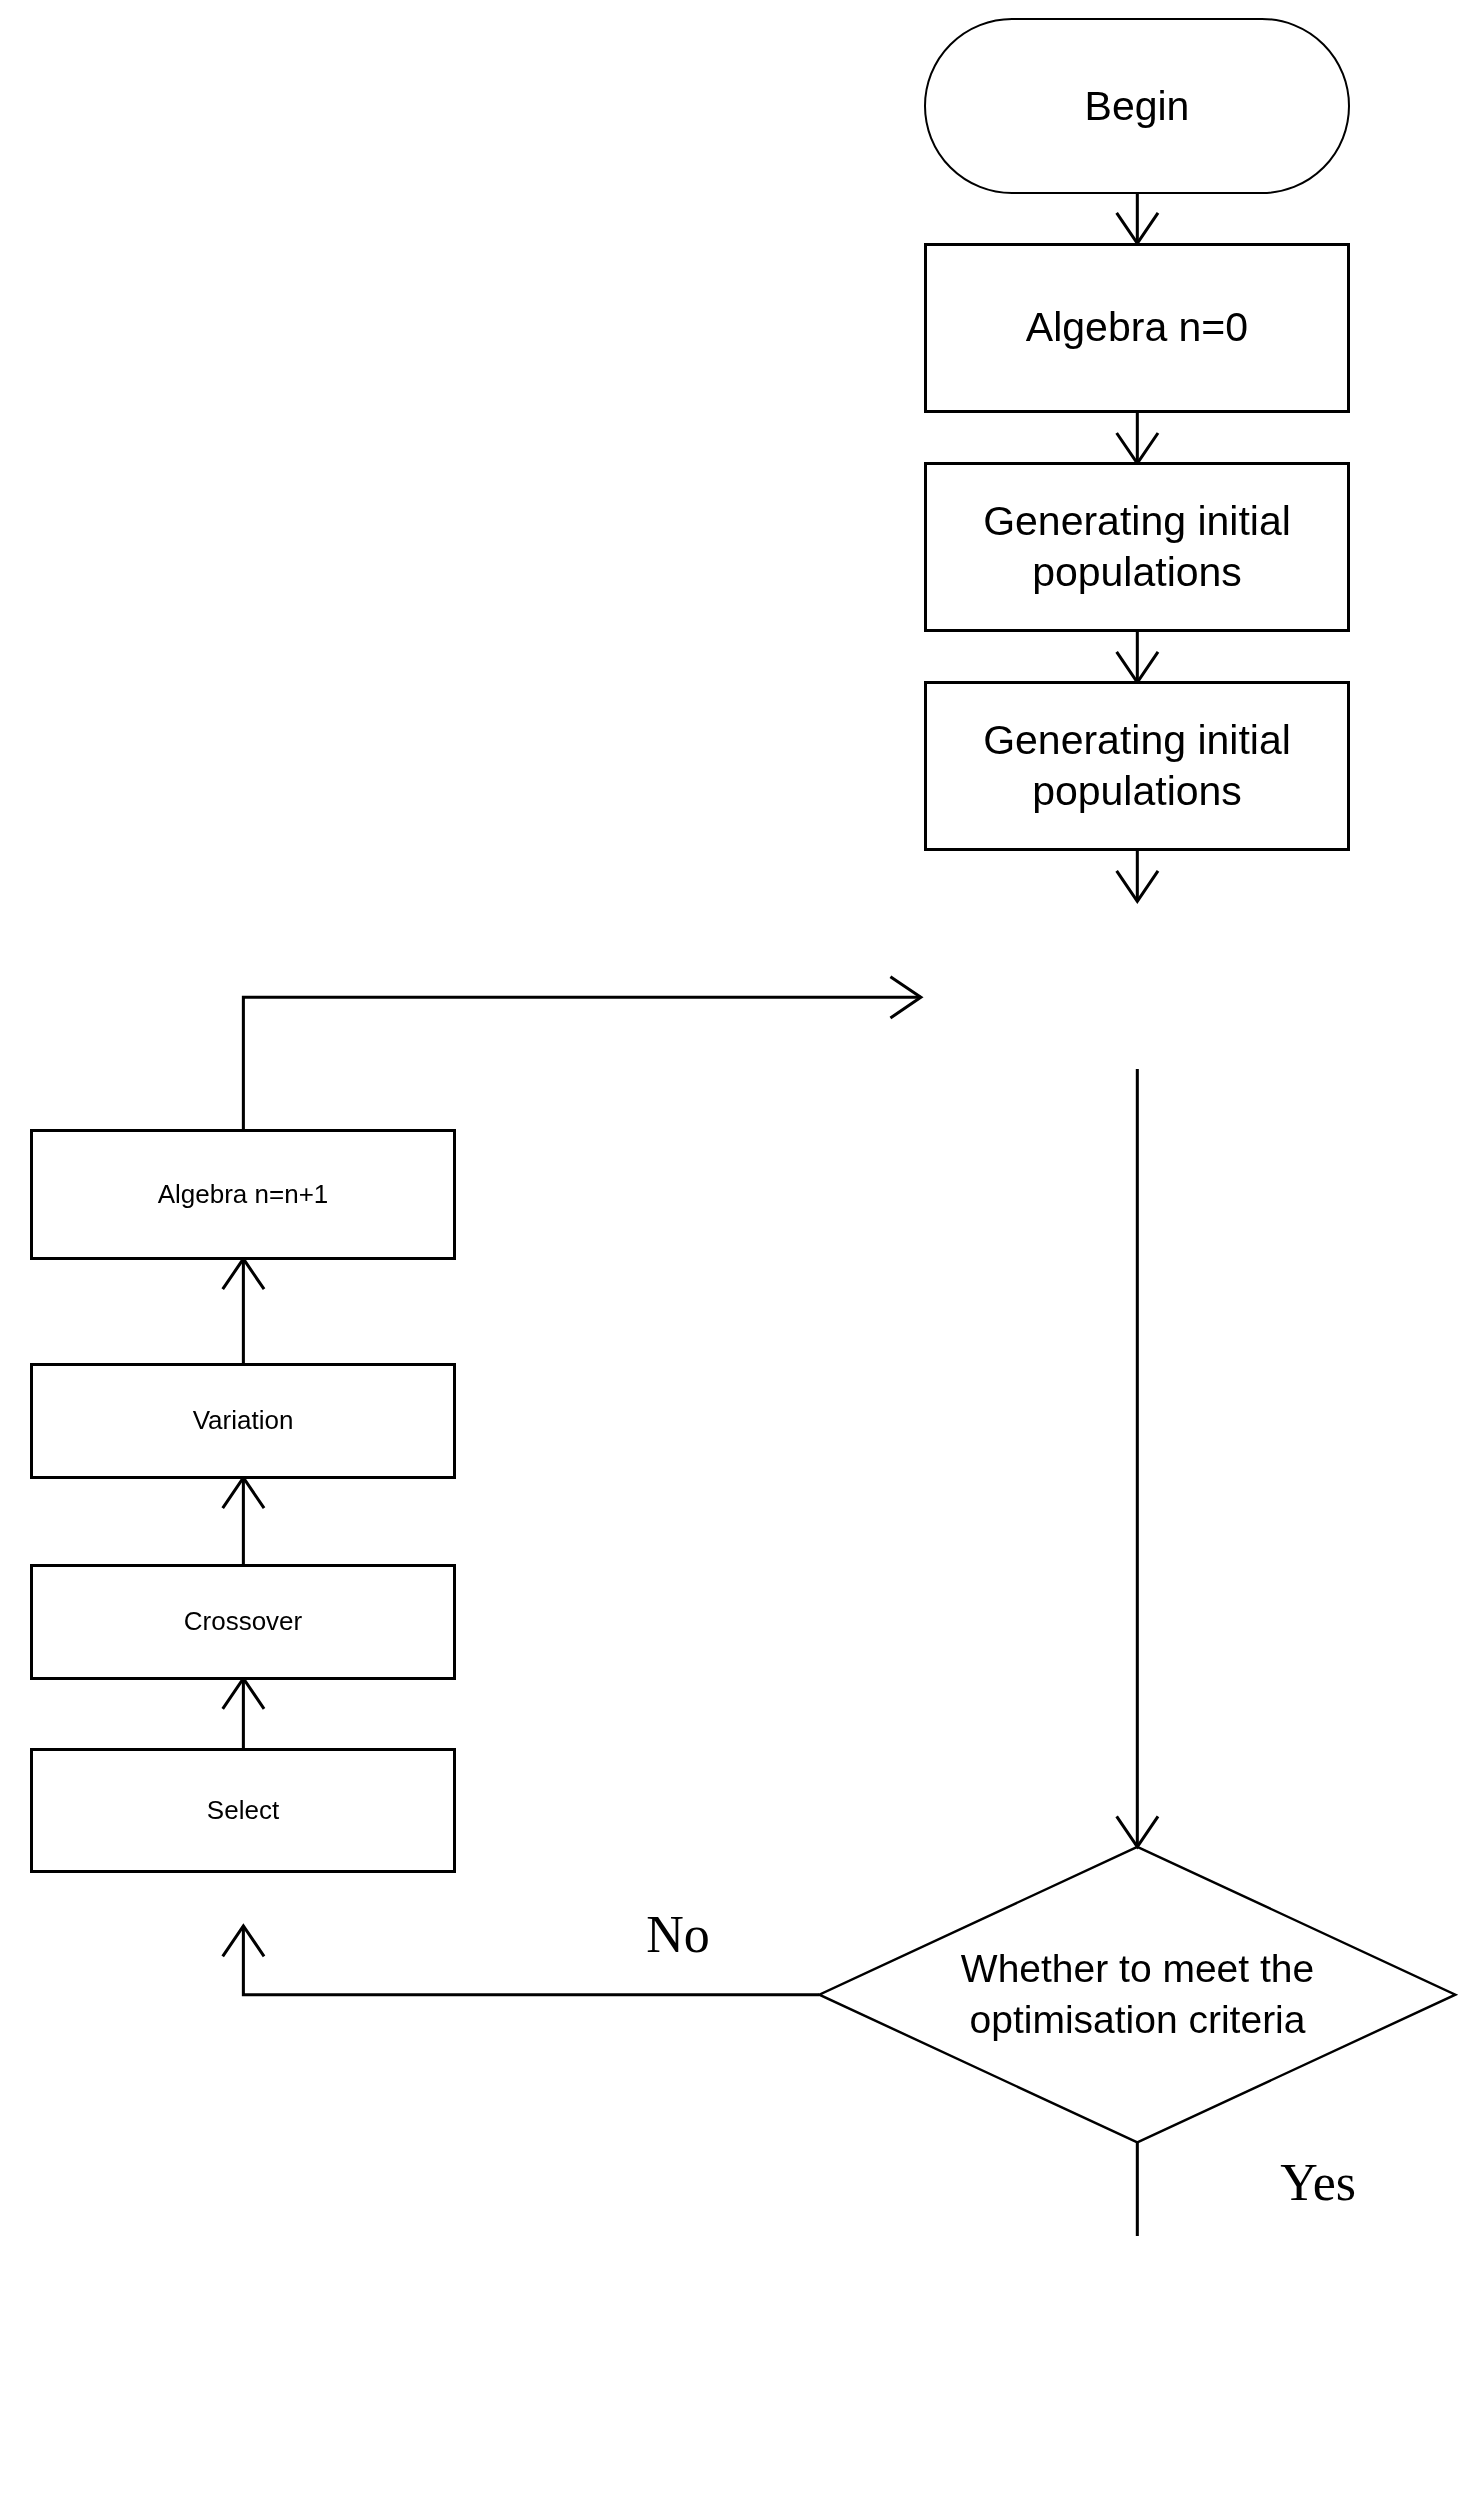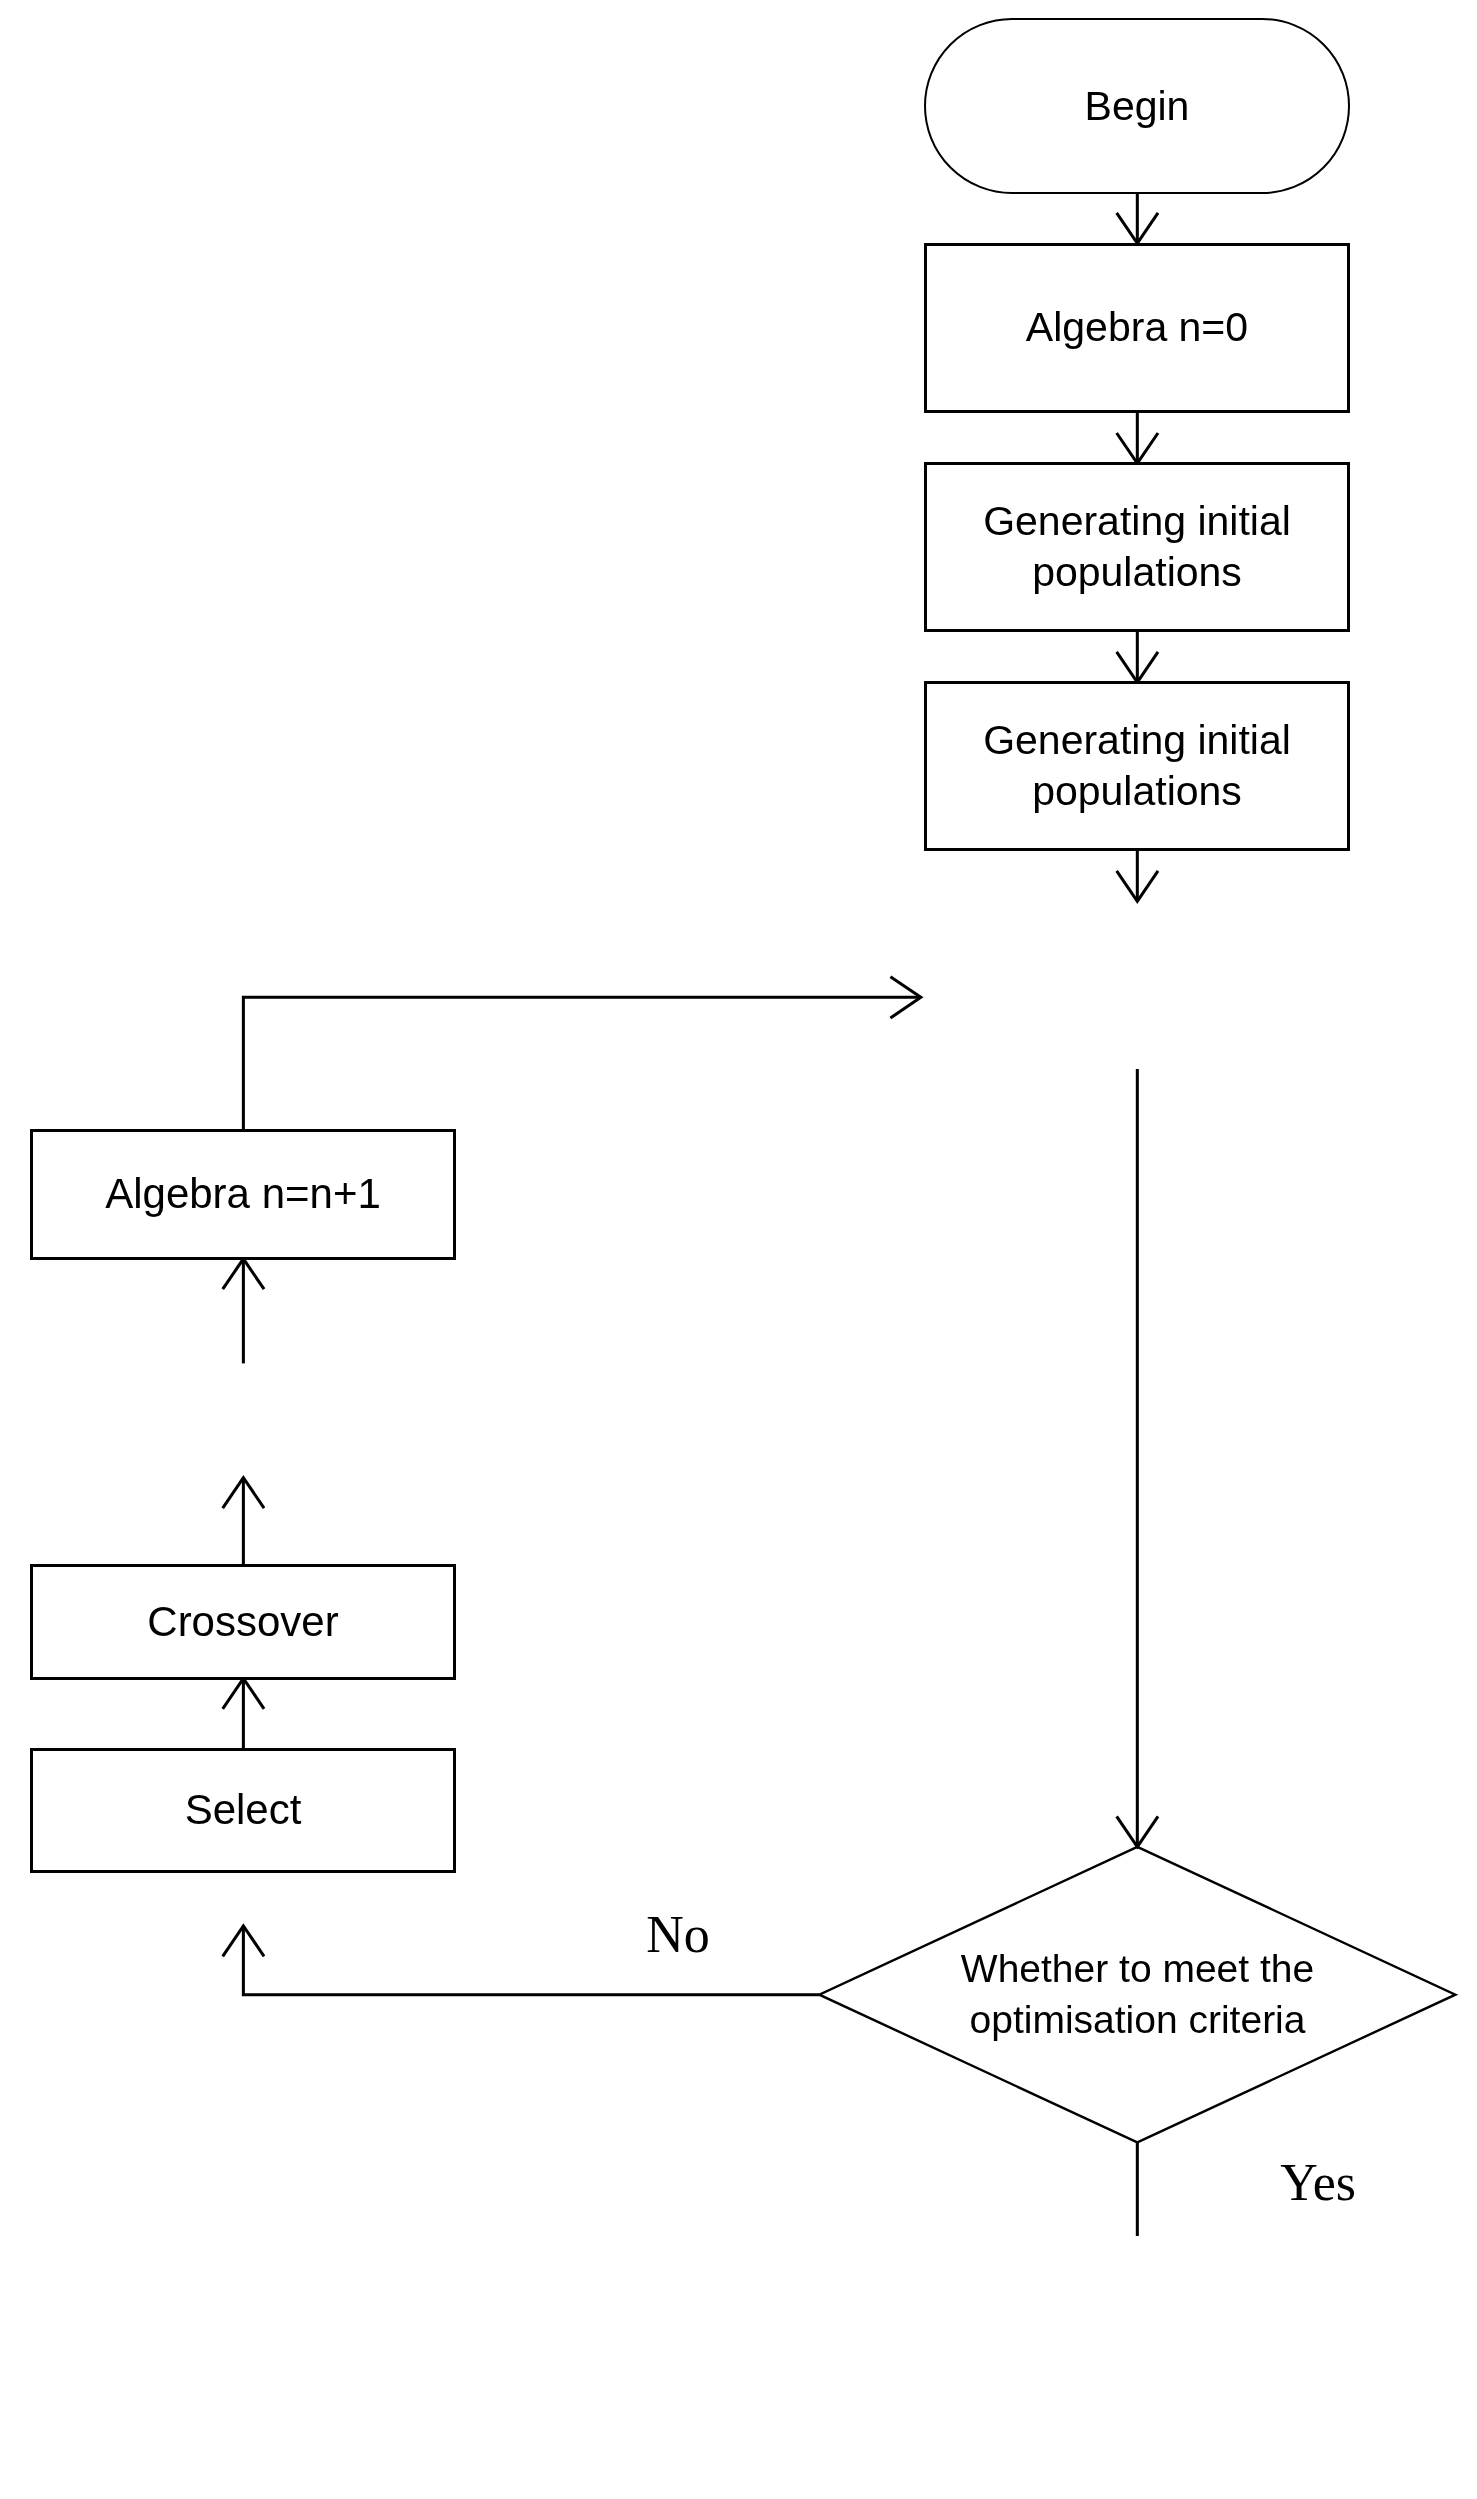--- a/index.html
+++ b/index.html
@@ -31,21 +31,21 @@
     left: 924px;
     width: 426px;
     border: 3.6px solid #000000;
     font-size: 41px;
     line-height: 1.25;
   }
   .rect-left {
     left: 30px;
     width: 426px;
     border: 3.6px solid #000000;
-    font-size: 42px;
+    font-size: 26px;
     line-height: 1.2;
   }
   .stadium {
     left: 924px;
     width: 426px;
     border: 2.4px solid #000000;
     font-size: 41px;
   }
   .diamond-label {
     position: absolute;
@@ -134,20 +134,23 @@
 
   <div class="node rect-main" style="top:681px; height:170px;">
     <span>Generating initial populations</span>
   </div>
 
 
   <div class="node rect-left" style="top:1129px; height:131px;">
     <span>Algebra n=n+1</span>
   </div>
 
+  <div class="node rect-left" style="top:1363px; height:116px;">
+    <span>Variation</span>
+  </div>
 
   <div class="node rect-left" style="top:1564px; height:116px;">
     <span>Crossover</span>
   </div>
 
   <div class="node rect-left" style="top:1748px; height:125px;">
     <span>Select</span>
   </div>
 
   <div class="diamond-label">

